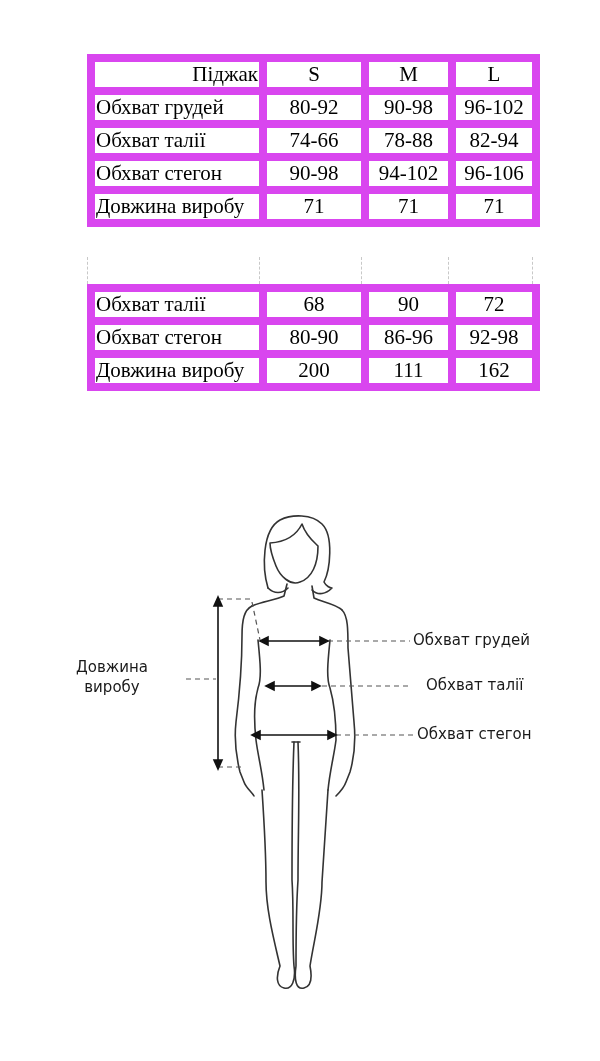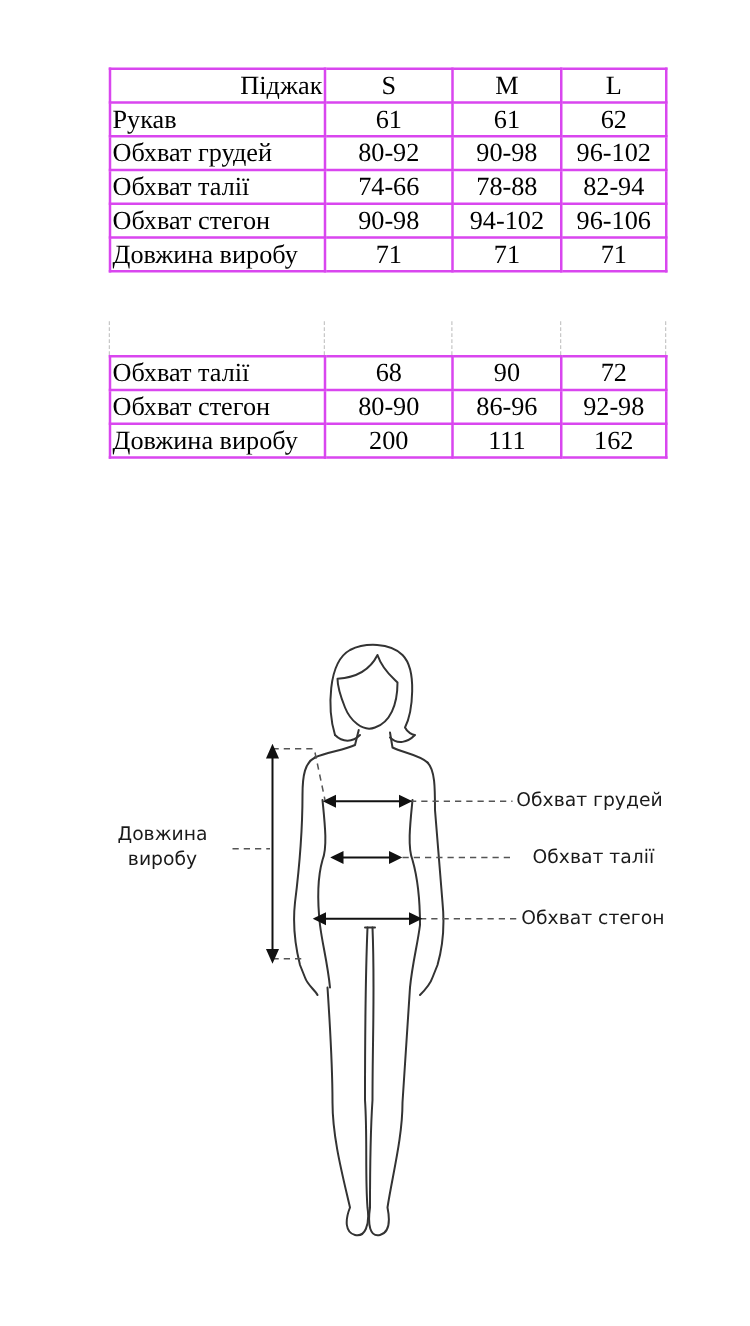--- a/index.html
+++ b/index.html
@@ -1,18 +1,18 @@
 <!DOCTYPE html>
 <html><head>
 <meta charset="utf-8">
 <style>
   html, body { margin:0; padding:0; background:#ffffff; }
   body { width:600px; height:1061px; position:relative; overflow:hidden; font-family:"Liberation Serif", serif; color:#000; }
   table.size { position:absolute; left:87px; border-collapse:collapse; table-layout:fixed; }
-  table.size td { border:2px solid #d946ef; height:25px; padding:0 1px; font-size:21px; line-height:25px; white-space:nowrap; overflow:hidden; }
+  table.size td { border:8px solid #d946ef; height:25px; padding:0 1px; font-size:21px; line-height:25px; white-space:nowrap; overflow:hidden; }
   table.size td.lbl { text-align:left; }
   table.size td.hdr { text-align:right; }
   table.size td.val { text-align:center; }
   col.c0 { width:172px; } col.c1 { width:102px; } col.c2 { width:87px; } col.c3 { width:84px; }
   #t1 { top:54px; }
   #t2 { top:284px; }
   .gridgap { position:absolute; top:257px; height:27px; border-left:1px dashed #c8c8c8; }
   .figure { position:absolute; left:0; top:490px; width:600px; height:520px; }
   .figure svg { position:absolute; left:0; top:0; }
   .lbl-txt { position:absolute; font-family:"DejaVu Sans", sans-serif; font-size:15px; color:#1a1a1a; white-space:nowrap; }
@@ -26,26 +26,20 @@
       <col class="c1">
       <col class="c2">
       <col class="c3">
     </colgroup>
   <tbody>
       <tr>
     <td class="hdr">Піджак</td>
     <td class="val">S</td>
     <td class="val">M</td>
     <td class="val">L</td>
-  </tr>
-  <tr>
-    <td class="lbl">Рукав</td>
-    <td class="val">61</td>
-    <td class="val">61</td>
-    <td class="val">62</td>
   </tr>
   <tr>
     <td class="lbl">Обхват грудей</td>
     <td class="val">80-92</td>
     <td class="val">90-98</td>
     <td class="val">96-102</td>
   </tr>
   <tr>
     <td class="lbl">Обхват талії</td>
     <td class="val">74-66</td>
@@ -143,20 +137,20 @@
       <path d="M260,151 L268,147 L268,155 Z"></path>
       <path d="M328,151 L320,147 L320,155 Z"></path>
       <line x1="270" y1="196" x2="316" y2="196"></line>
       <path d="M266,196 L274,192 L274,200 Z"></path>
       <path d="M320,196 L312,192 L312,200 Z"></path>
       <line x1="256" y1="245" x2="332" y2="245"></line>
       <path d="M252,245 L260,241 L260,249 Z"></path>
       <path d="M336,245 L328,241 L328,249 Z"></path>
     </g>
   </svg>
-  <div class="lbl-txt" style="left:87px; top:167px; text-align:center; width:86px; line-height:20px;">
+  <div class="lbl-txt" style="left:69px; top:167px; text-align:center; width:86px; line-height:20px;">
     <div>Довжина</div>
     <div>виробу</div>
   </div>
   <div class="lbl-txt" style="left:413px; top:141px;">Обхват грудей</div>
   <div class="lbl-txt" style="left:426px; top:186px;">Обхват талії</div>
   <div class="lbl-txt" style="left:417px; top:235px;">Обхват стегон</div>
 </div>
 
 </body></html>

